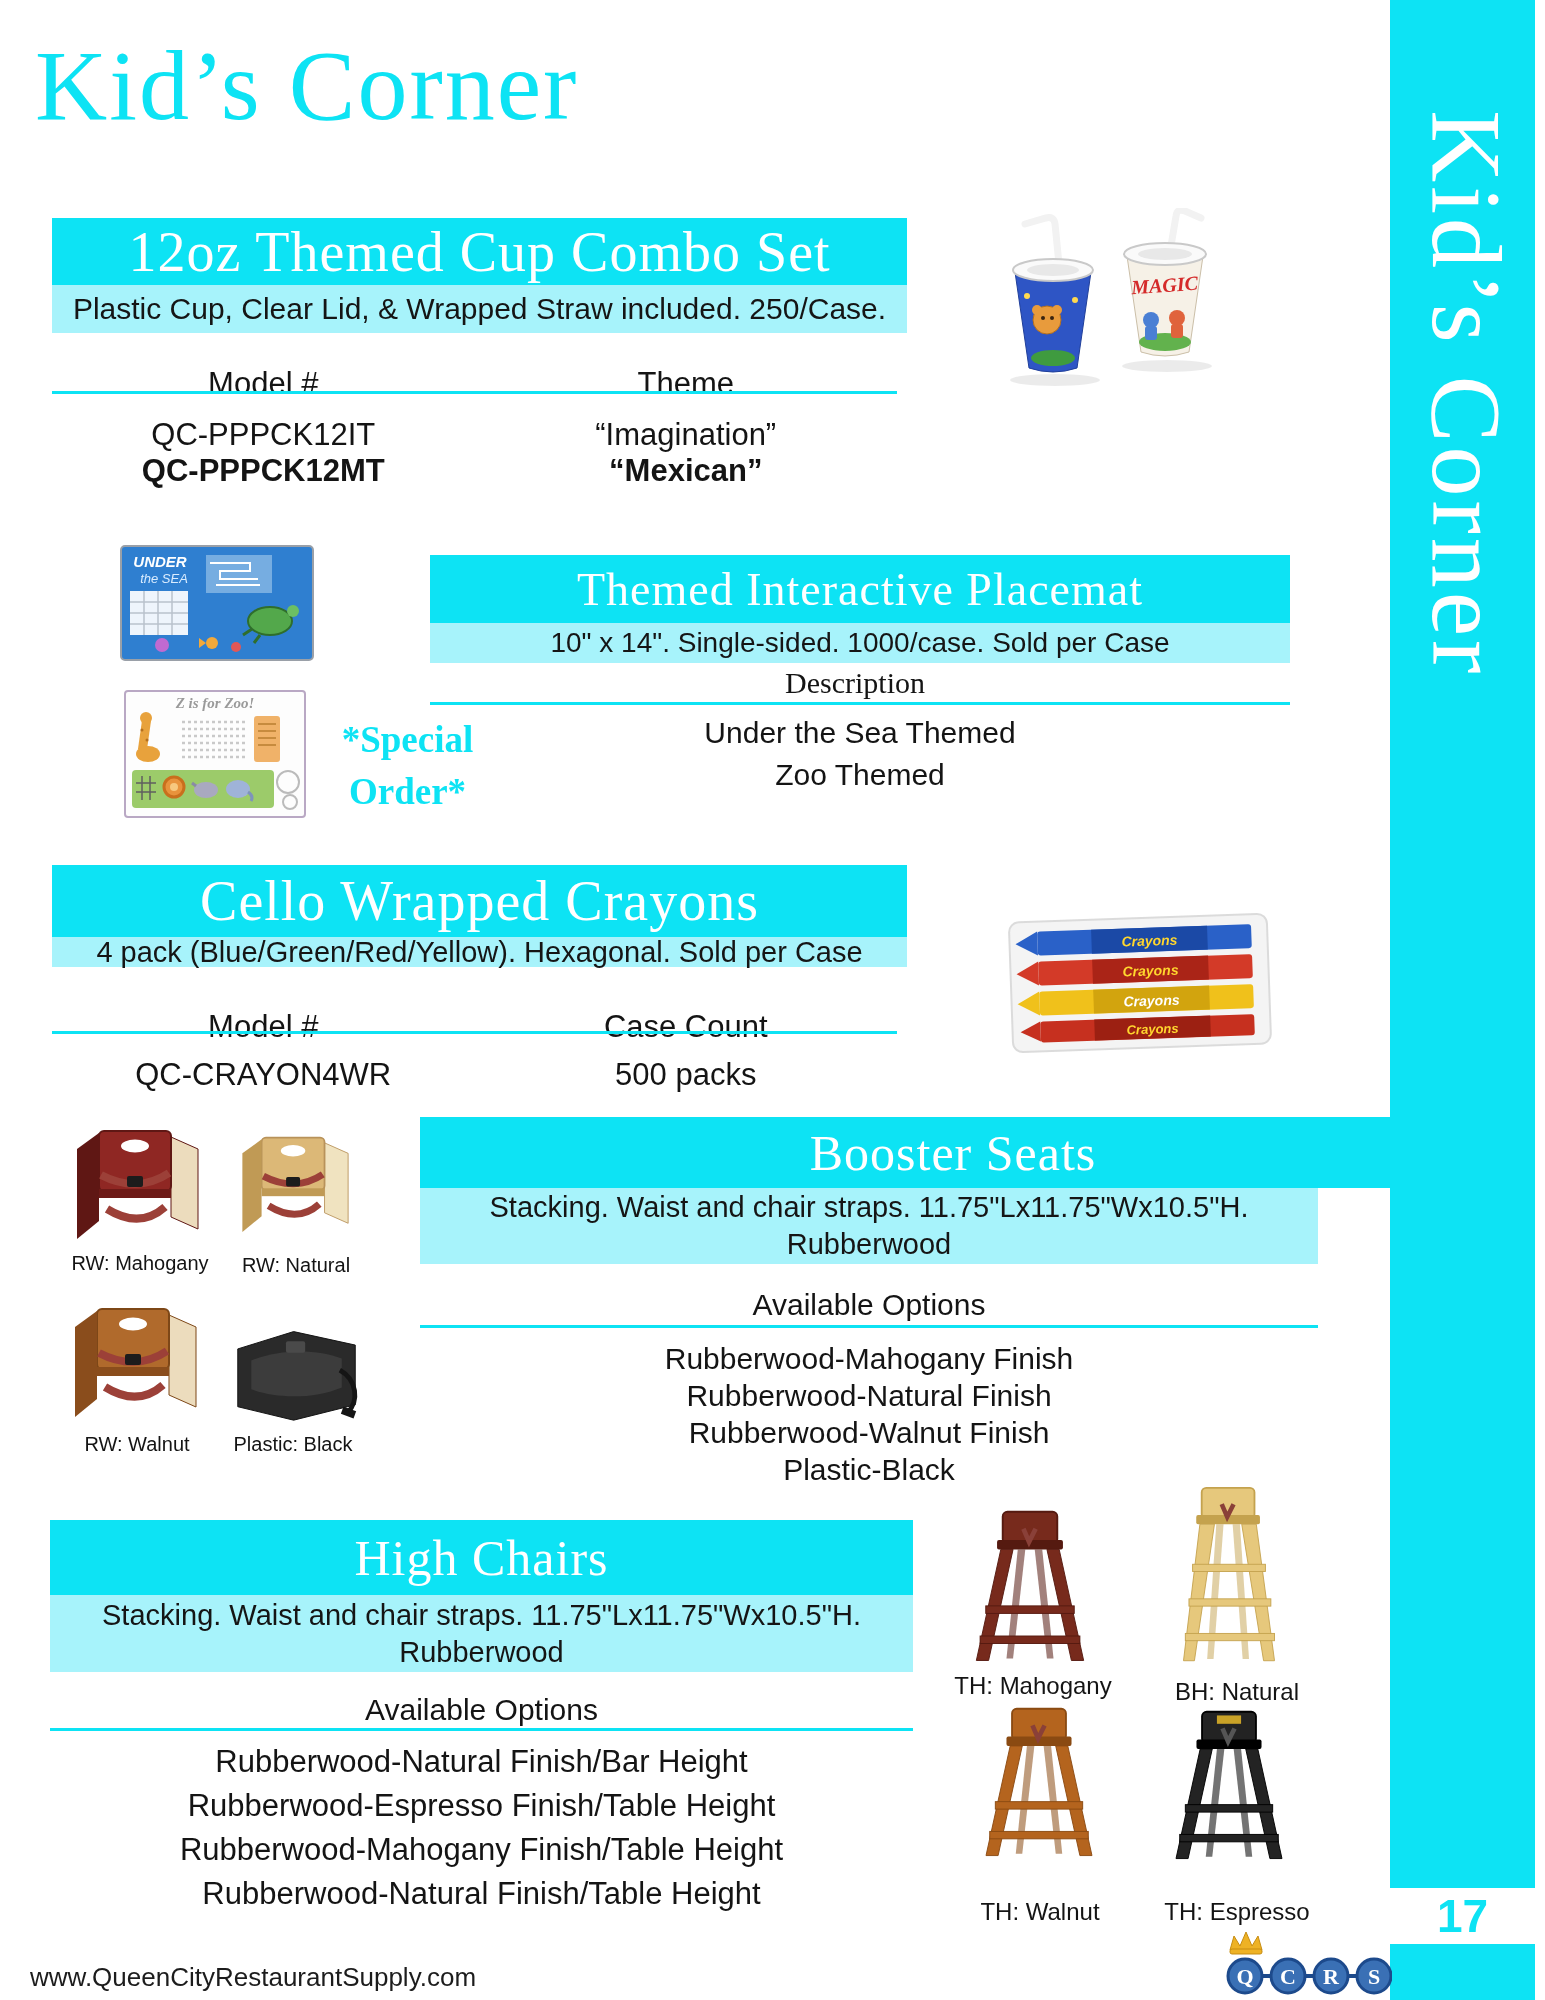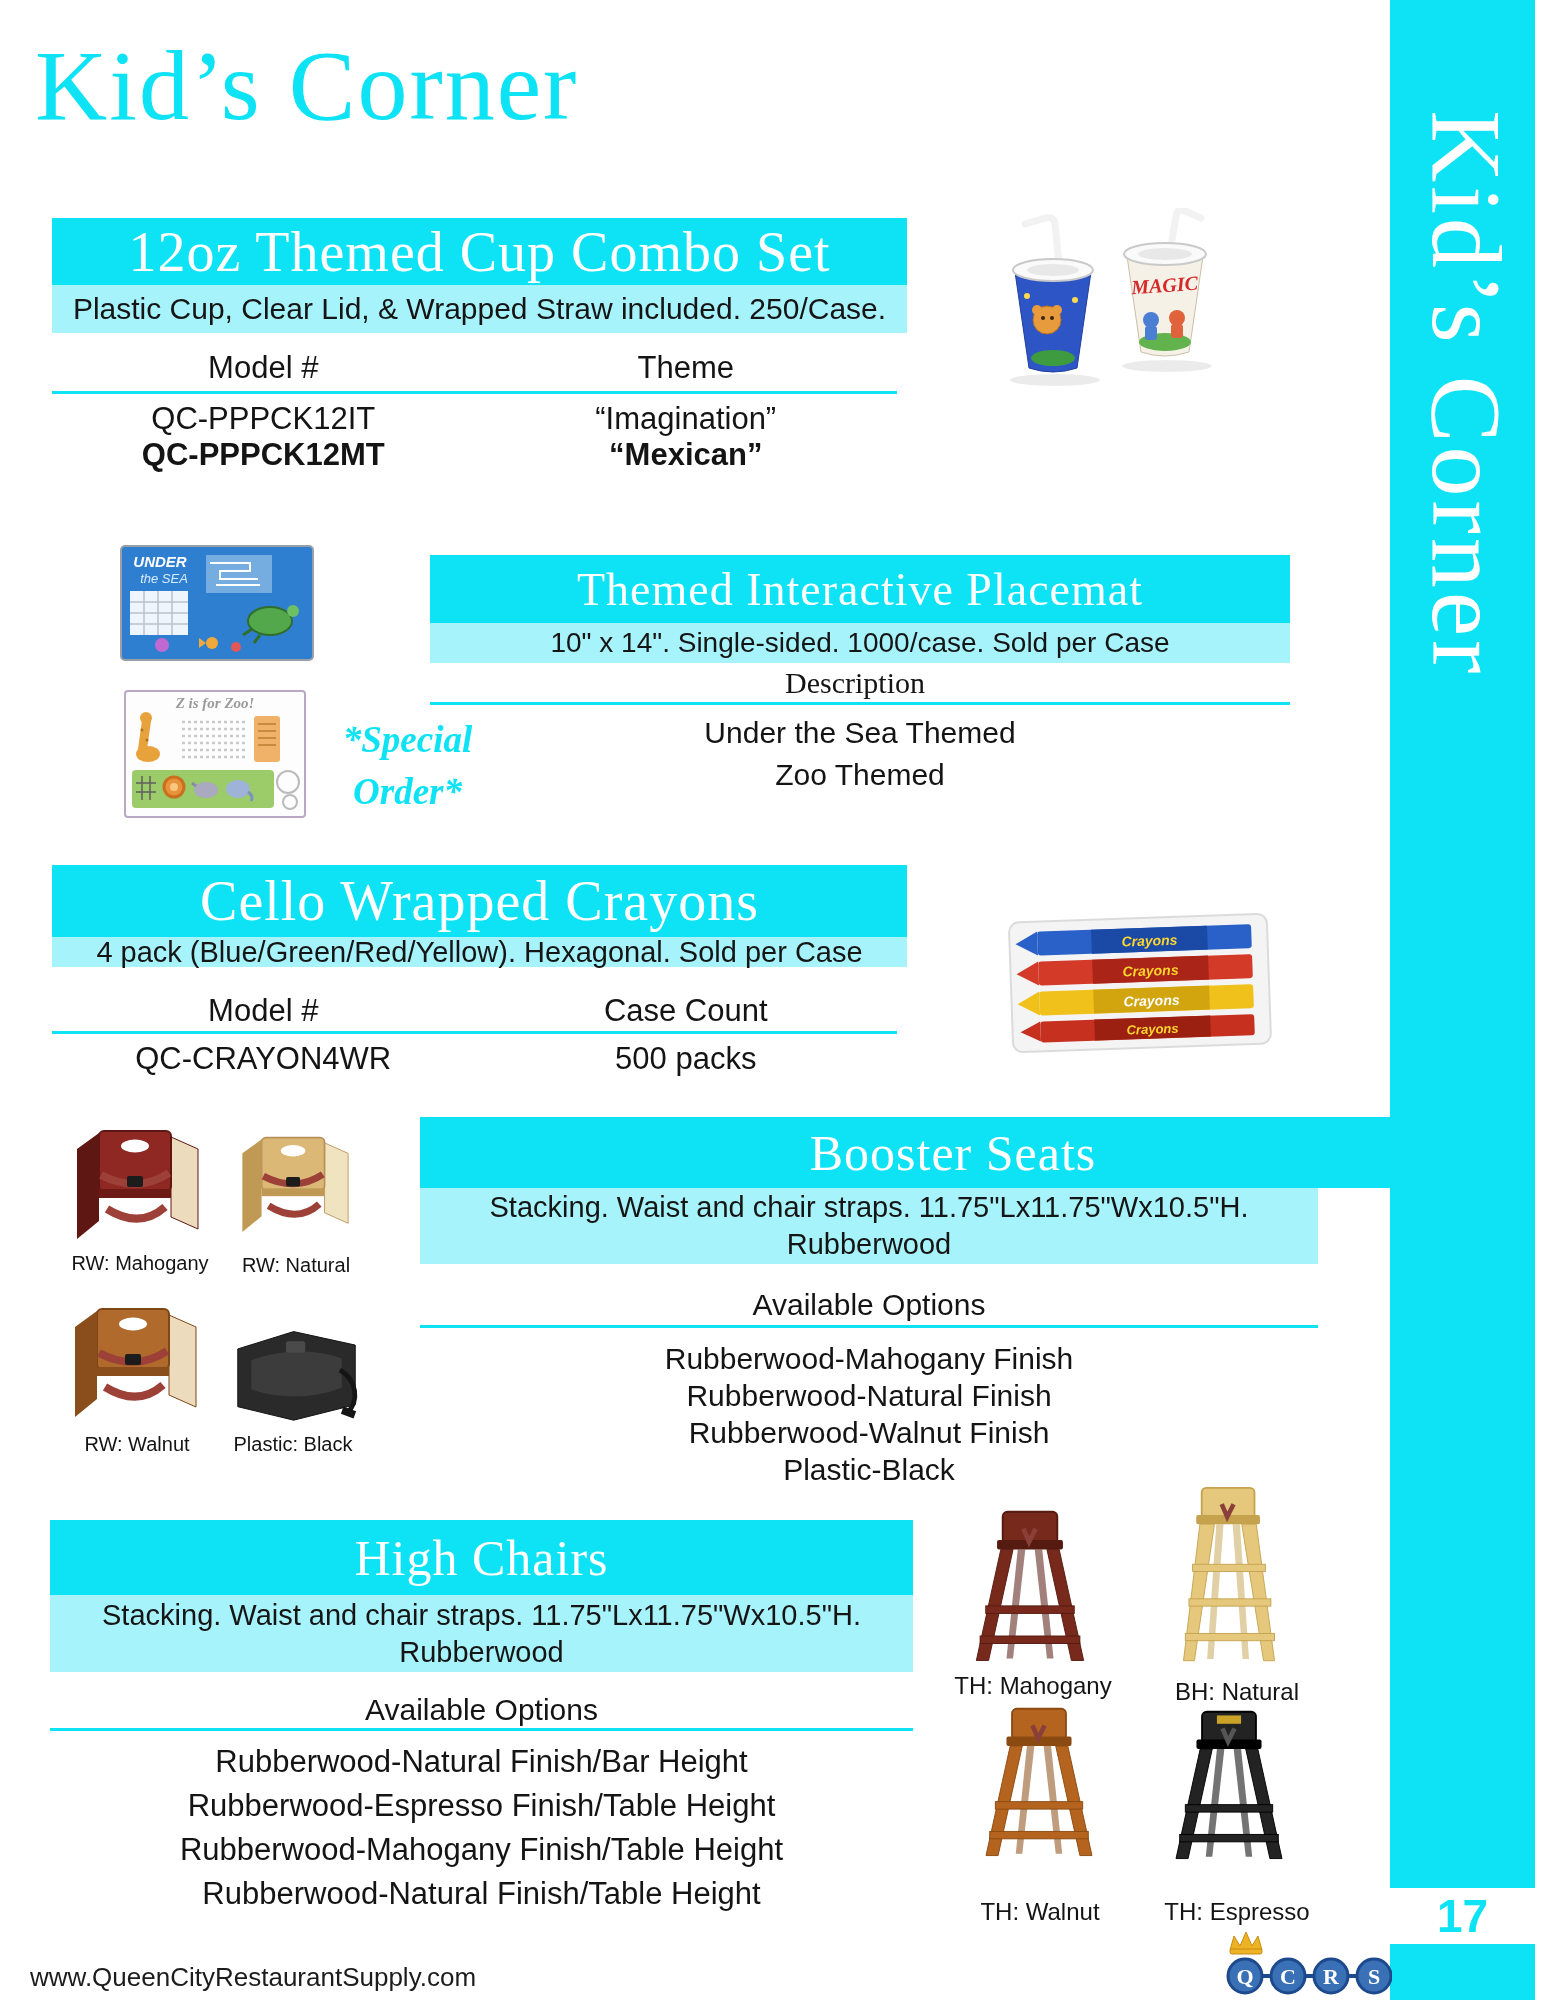--- a/index.html
+++ b/index.html
@@ -5,30 +5,30 @@
   html,body{margin:0;padding:0;background:#fff;}
   #page{position:relative;width:1545px;height:2000px;background:#fff;overflow:hidden;
         font-family:"Liberation Sans",sans-serif;color:#141414;}
   .abs{position:absolute;}
   .serif{font-family:"Liberation Serif",serif;}
   .bar{background:var(--cyan);color:#fff;display:flex;align-items:center;justify-content:center;
        font-family:"Liberation Serif",serif;letter-spacing:1px;white-space:nowrap;}
   .sub{background:var(--cyan_light);color:#151515;display:flex;flex-direction:column;
        align-items:center;justify-content:center;text-align:center;}
   .cols{display:flex;text-align:center;}
-  .cols>div{flex:1;}
+  .cols>div{flex:1;margin-top:16px;}
   .rule{background:var(--cyan);height:3px;}
   .center{text-align:center;}
   .caption{position:absolute;transform:translateX(-50%);font-size:20px;white-space:nowrap;color:#141414;}
   .chair-caption{position:absolute;transform:translateX(-50%);font-size:24px;white-space:nowrap;color:#141414;}
   .page-title{color:var(--cyan);font-size:100px;letter-spacing:2px;white-space:nowrap;}
   .vertical-title{color:#fff;font-size:100px;line-height:1;white-space:nowrap;
                   transform:rotate(90deg);transform-origin:0 0;letter-spacing:4px;}
   .special{color:var(--cyan);font-family:"Liberation Serif",serif;font-weight:bold;
-           font-size:37px;line-height:52px;text-align:center;font-style:italic;}
+           font-size:37px;line-height:52px;text-align:center;}
   .opt{font-size:30px;line-height:37px;text-align:center;}
   .opt-hc{font-size:31px;line-height:44px;text-align:center;}
   .pageno{display:flex;align-items:center;justify-content:center;background:#fff;
           color:var(--cyan);font-weight:bold;font-size:46px;}
 </style>
 </head>
 <body>
 
 <div id="page">
 

